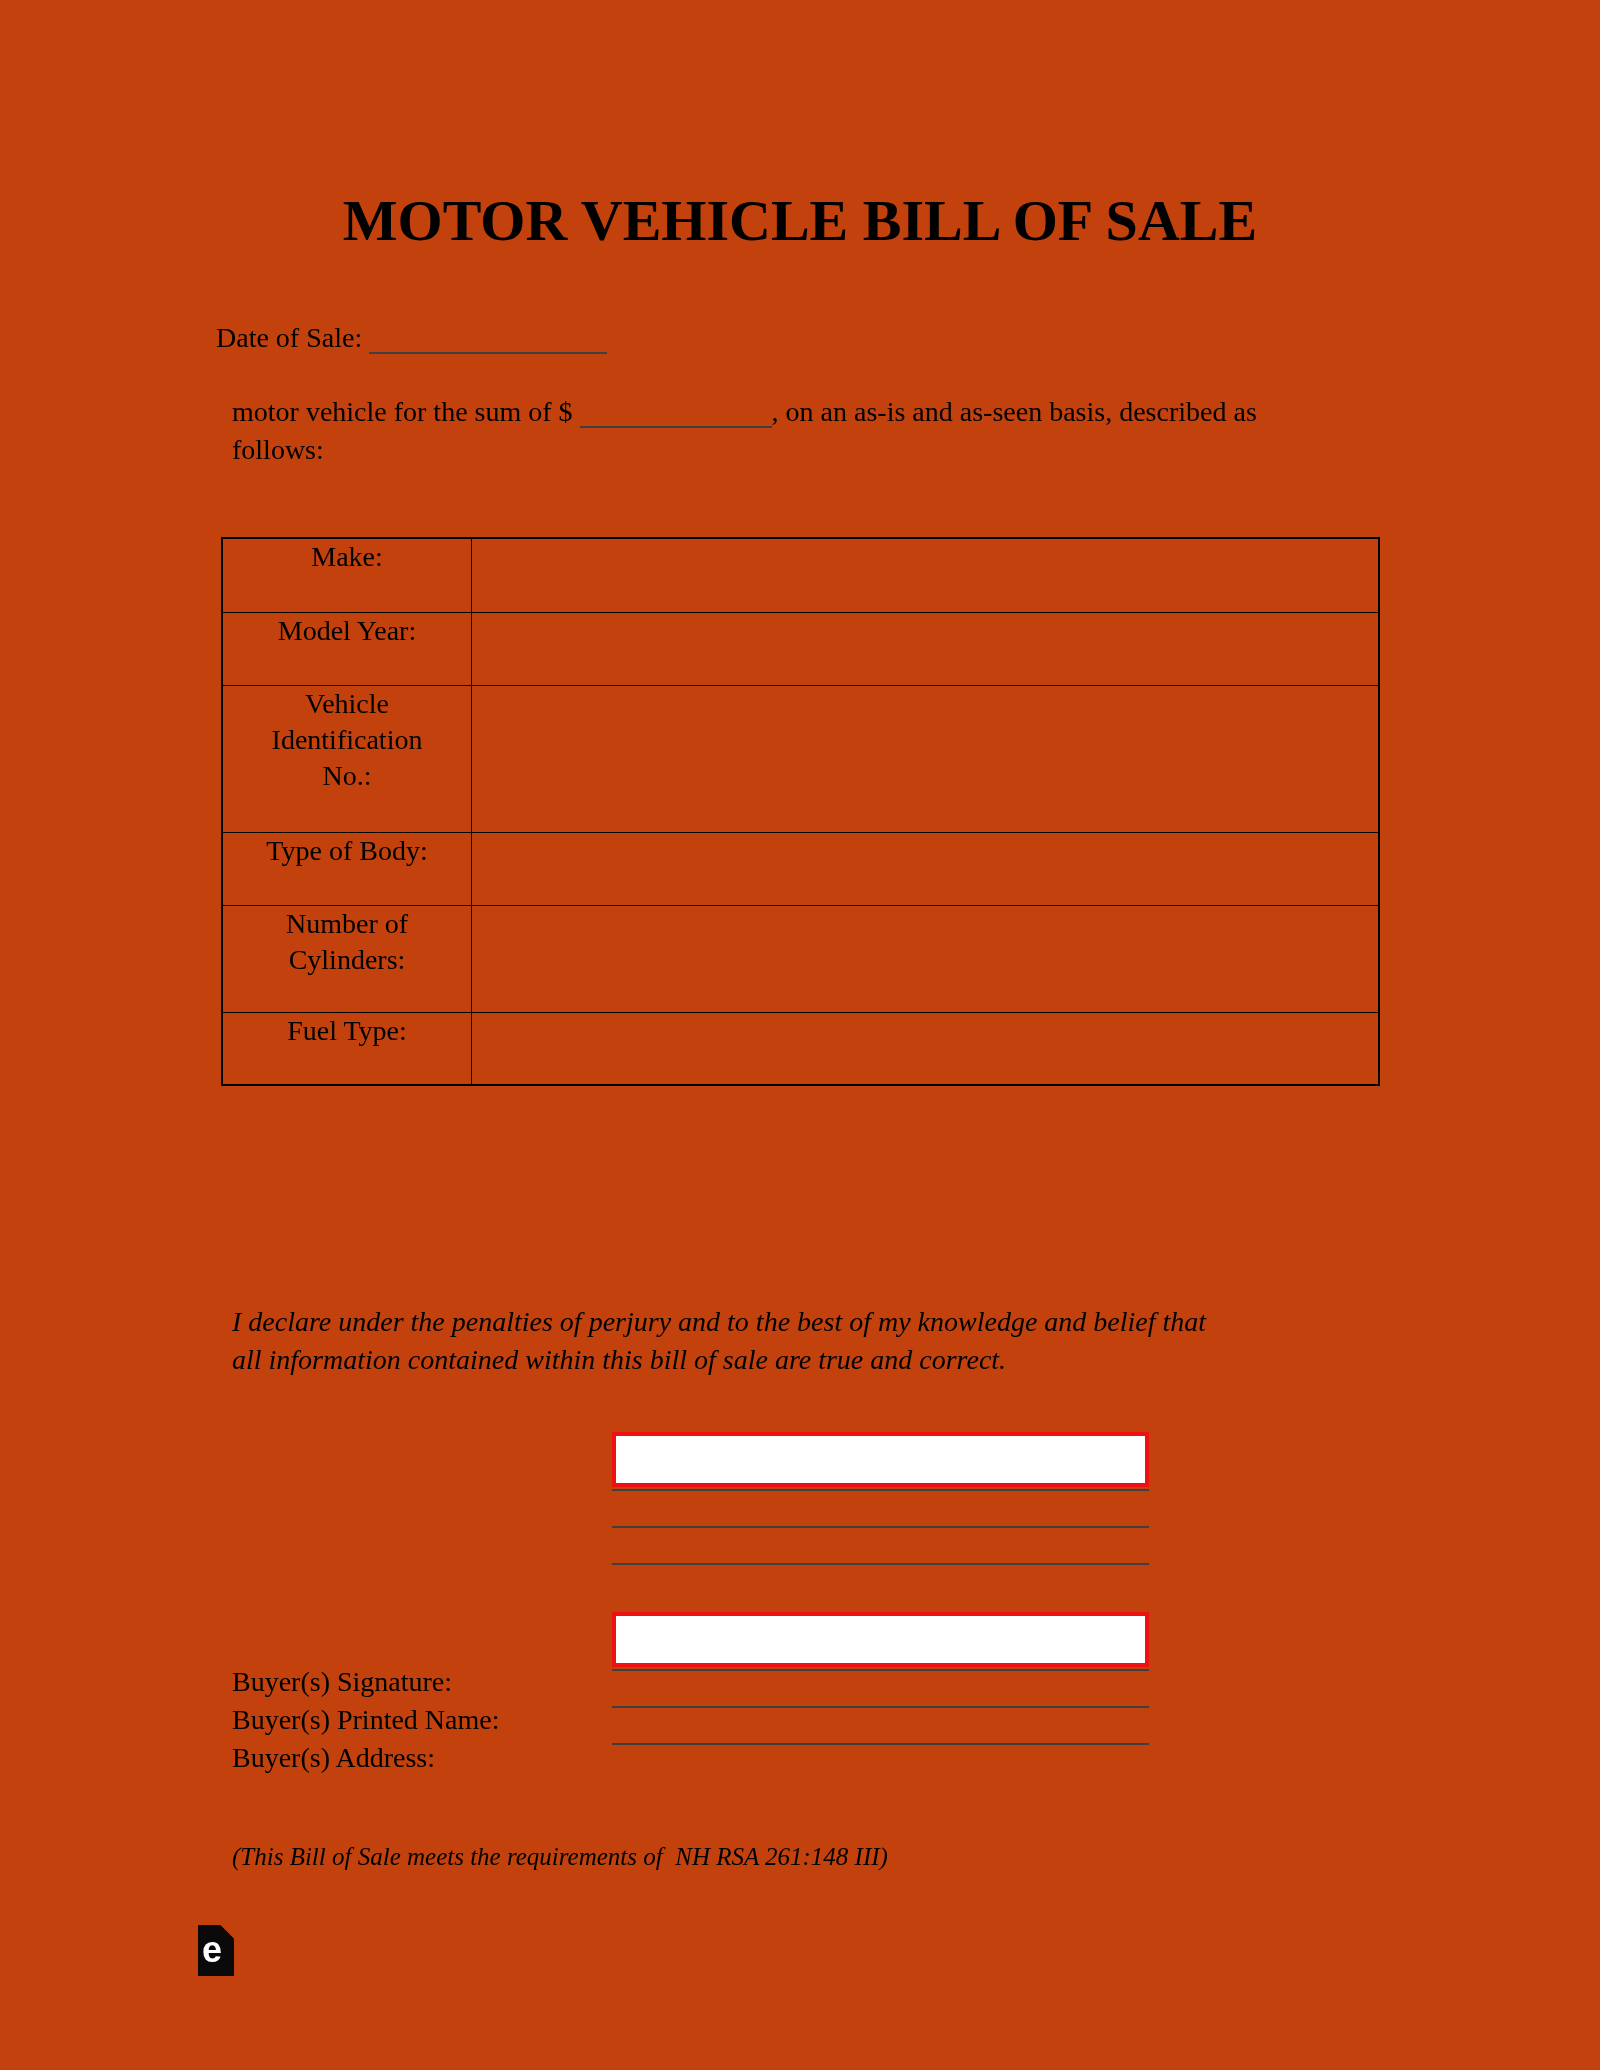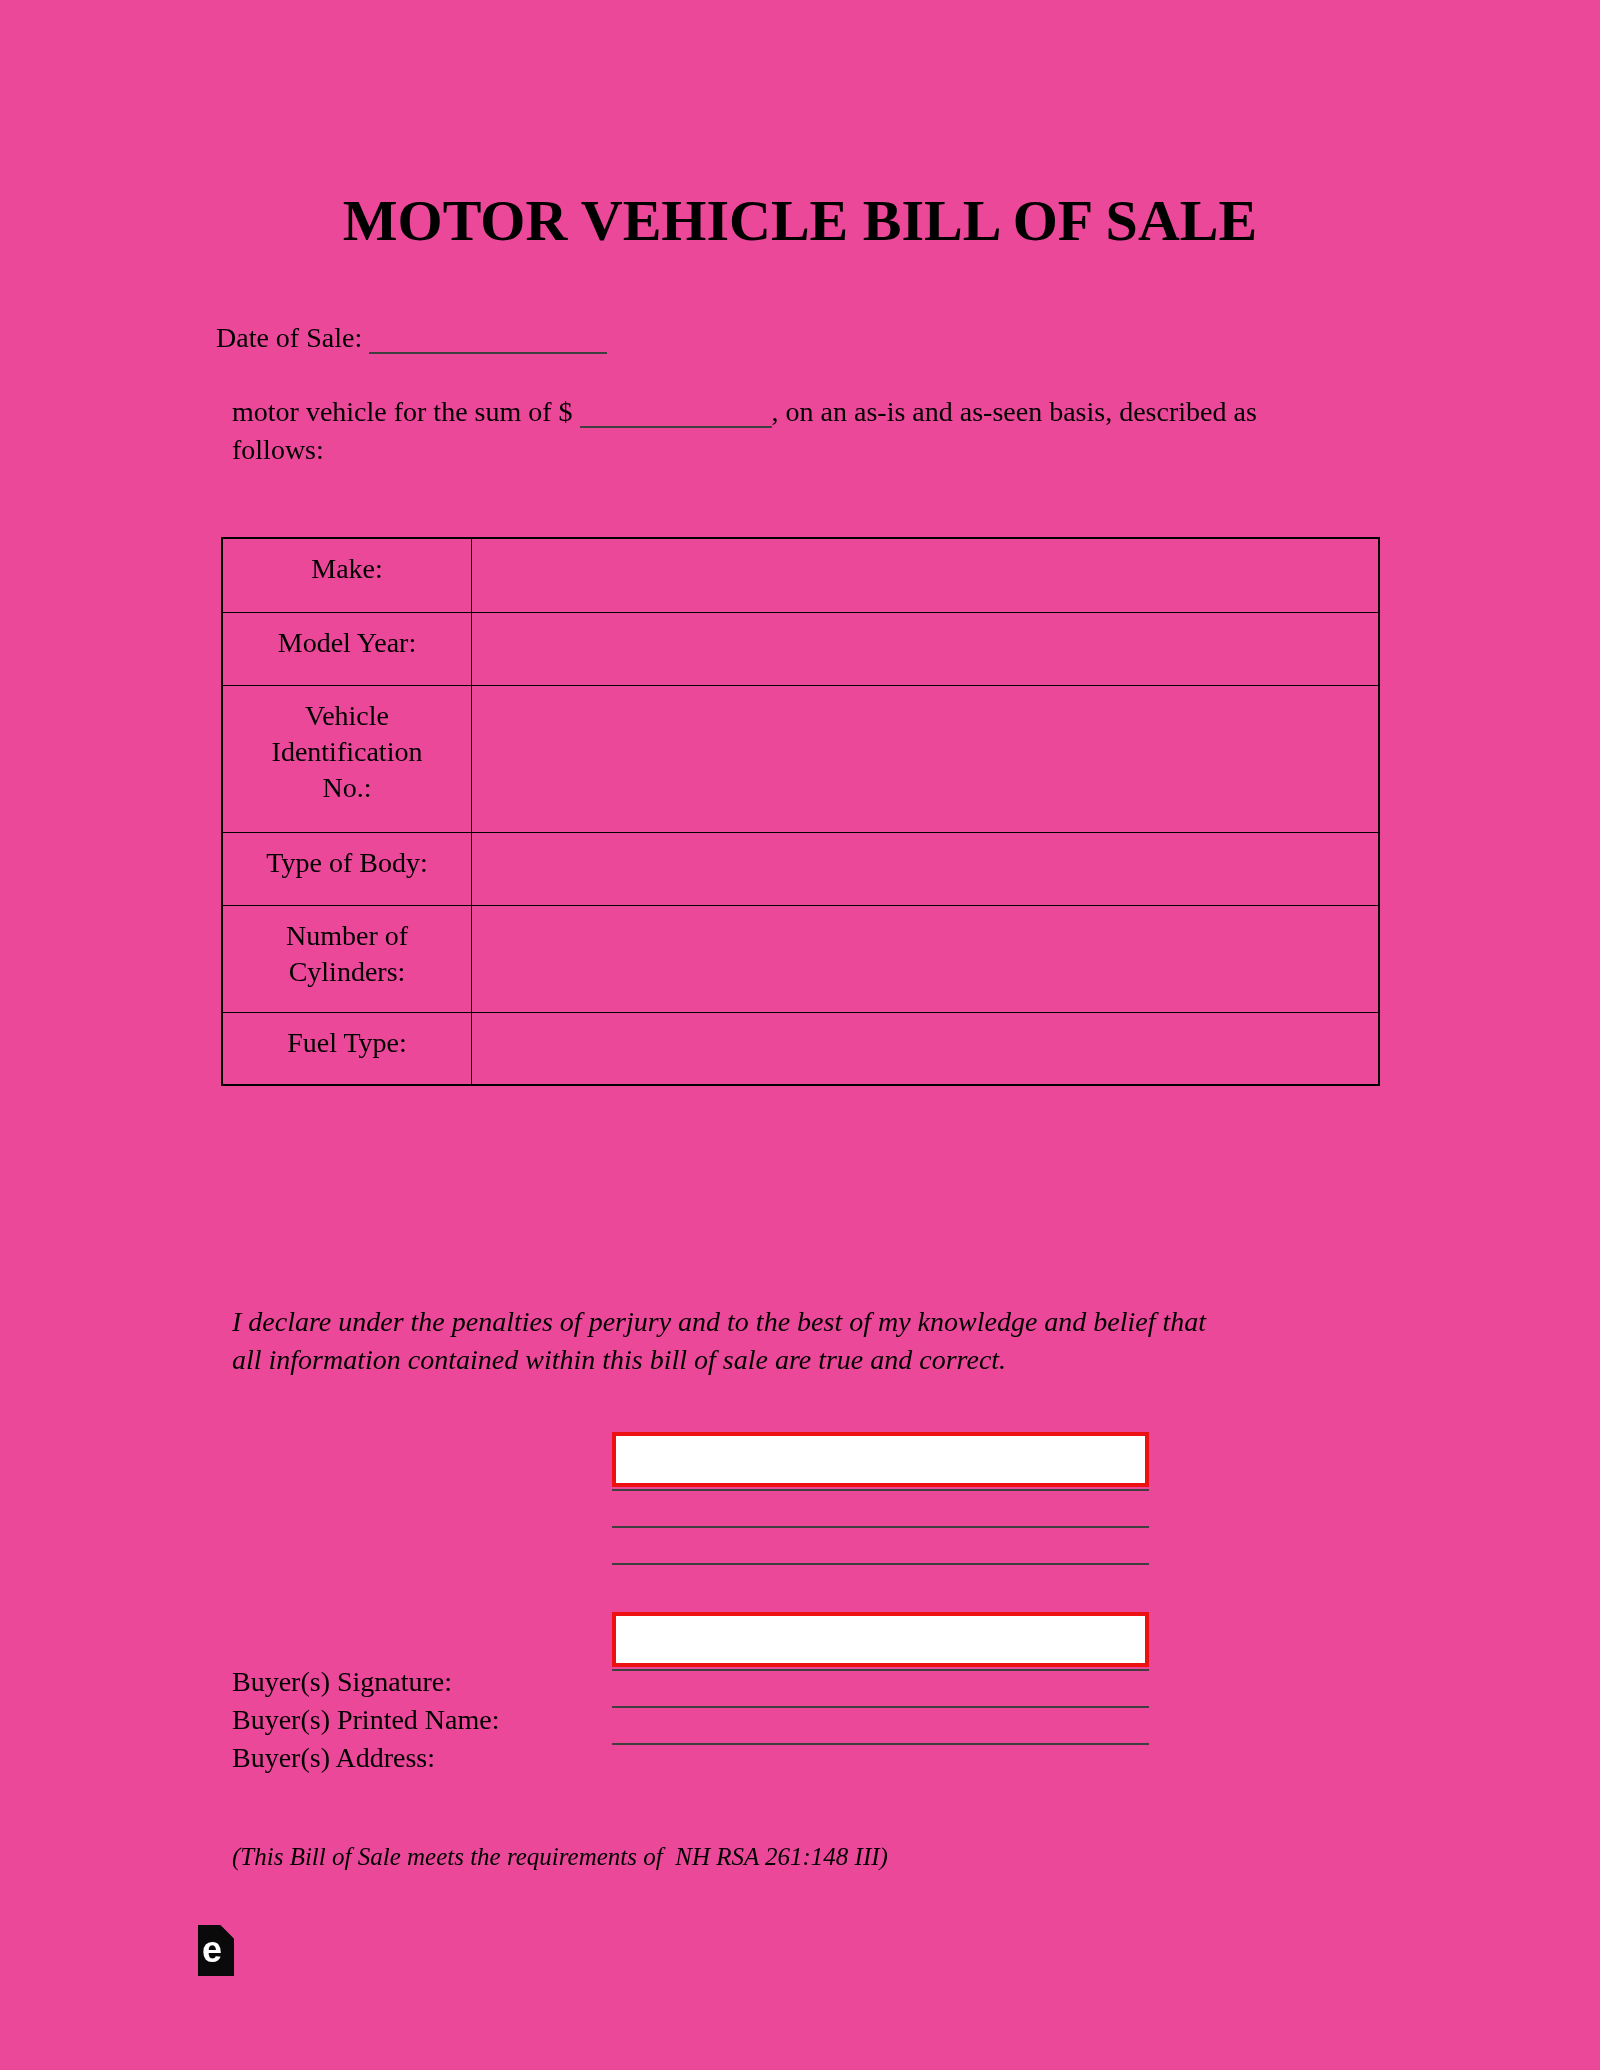--- a/index.html
+++ b/index.html
@@ -1,19 +1,19 @@
 <!DOCTYPE html>
 <html><head>
 <meta charset="utf-8">
 <style>
   html,body{margin:0;padding:0;background:#888;}
   .sheet{
     position:relative;
     width:1600px;height:2070px;
-    background:#ec4899;
+    background:#c2410c;
     font-family:"Liberation Serif","DejaVu Serif",serif;
     color:#000000;
     overflow:hidden;
   }
   .doc-title{
     position:absolute;left:0;right:0;top:187px;
     text-align:center;
     font-size:58px;font-weight:bold;
     letter-spacing:0px;
   }
@@ -38,21 +38,20 @@
     border:2px solid #000000;
     box-sizing:border-box;
   }
   .trow{display:flex;box-sizing:border-box;}
   .trow + .trow{border-top:1.5px solid #000000;}
   .tlabel{
     width:249px;flex:0 0 249px;
     border-right:1.5px solid #000000;
     box-sizing:border-box;
     display:flex;justify-content:center;align-items:flex-start;
-    padding-top:12px;
   }
   .tlabel span{
     display:inline-block;width:200px;
     text-align:center;
     font-size:28px;line-height:36px;
   }
   .tvalue{flex:1 1 auto;}
   .r0{height:73px}.r1{height:73px}.r2{height:110px}.r3{height:147px}
   .r4{height:73px}.r5{height:107px}.r6{height:75px}.r7{height:72px}
   .declaration{

